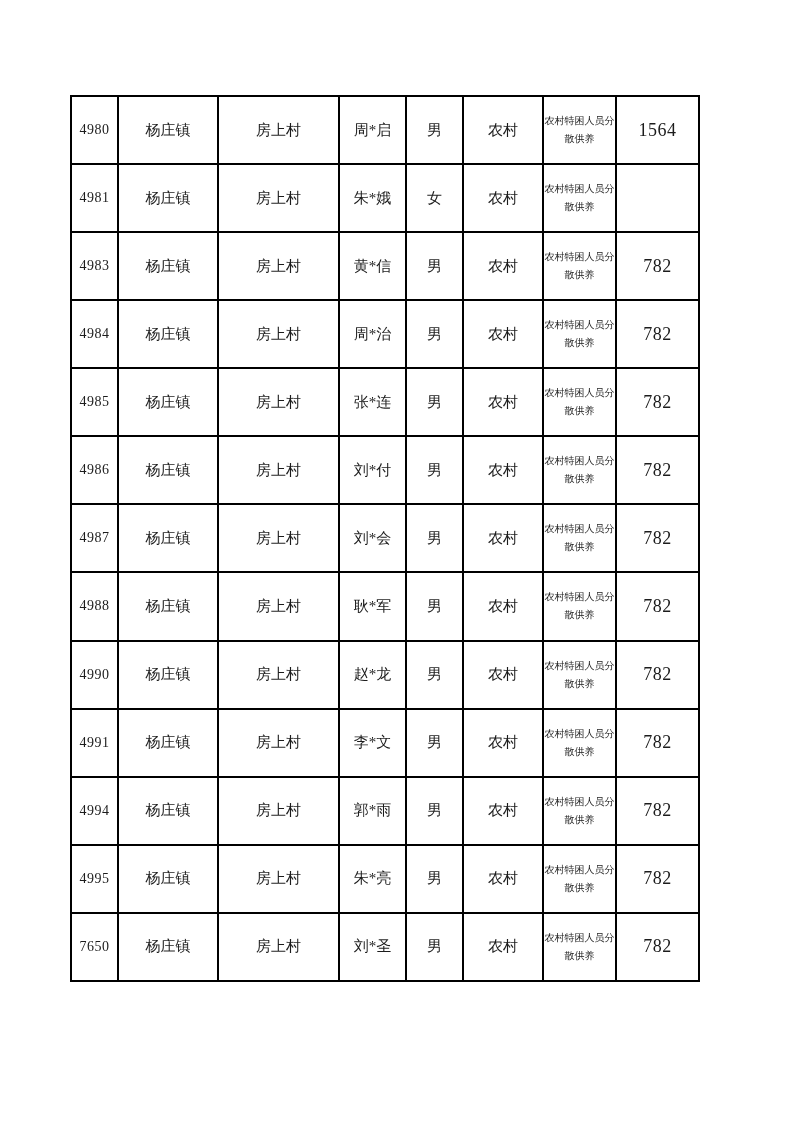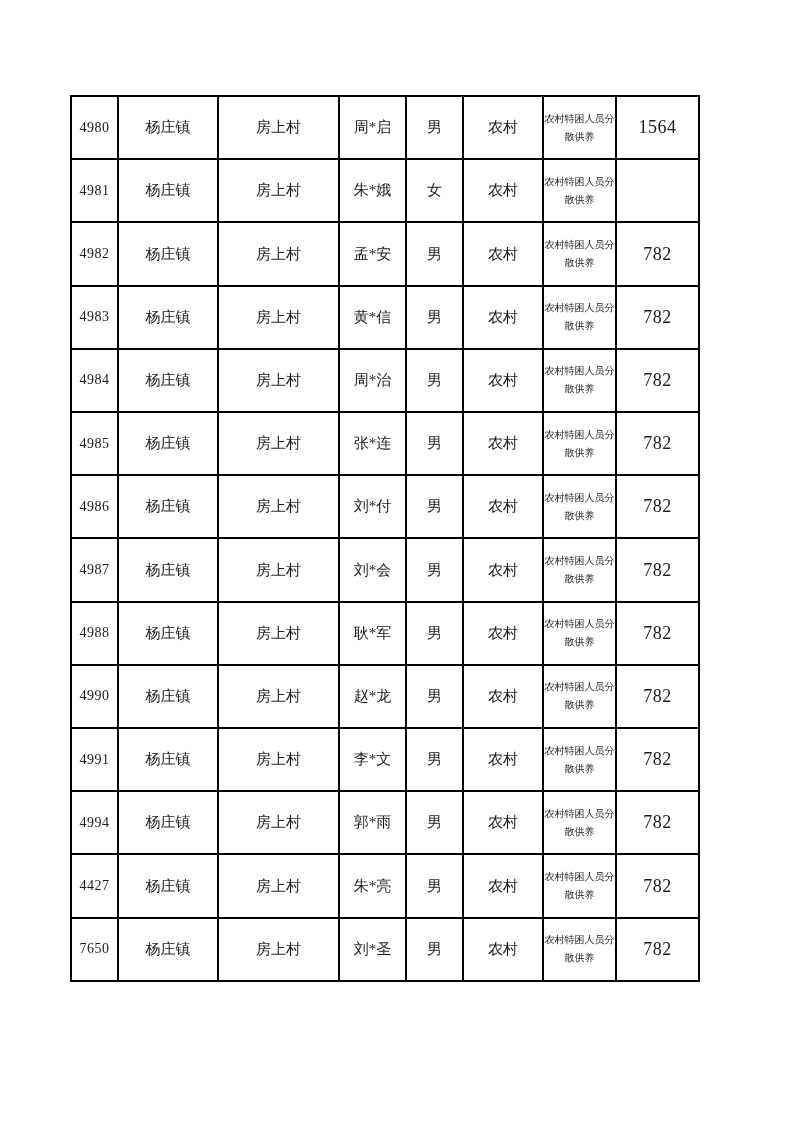--- a/index.html
+++ b/index.html
@@ -94,30 +94,20 @@
           <td class="col-id">4981</td>
           <td class="col-town">杨庄镇</td>
           <td class="col-village">房上村</td>
           <td class="col-name">朱*娥</td>
           <td class="col-gender">女</td>
           <td class="col-residence">农村</td>
           <td class="col-category">农村特困人员分散供养</td>
           <td class="col-amount"></td>
         </tr>
         <tr>
-          <td class="col-id">4982</td>
-          <td class="col-town">杨庄镇</td>
-          <td class="col-village">房上村</td>
-          <td class="col-name">孟*安</td>
-          <td class="col-gender">男</td>
-          <td class="col-residence">农村</td>
-          <td class="col-category">农村特困人员分散供养</td>
-          <td class="col-amount">782</td>
-        </tr>
-        <tr>
           <td class="col-id">4983</td>
           <td class="col-town">杨庄镇</td>
           <td class="col-village">房上村</td>
           <td class="col-name">黄*信</td>
           <td class="col-gender">男</td>
           <td class="col-residence">农村</td>
           <td class="col-category">农村特困人员分散供养</td>
           <td class="col-amount">782</td>
         </tr>
         <tr>
@@ -194,21 +184,21 @@
           <td class="col-id">4994</td>
           <td class="col-town">杨庄镇</td>
           <td class="col-village">房上村</td>
           <td class="col-name">郭*雨</td>
           <td class="col-gender">男</td>
           <td class="col-residence">农村</td>
           <td class="col-category">农村特困人员分散供养</td>
           <td class="col-amount">782</td>
         </tr>
         <tr>
-          <td class="col-id">4427</td>
+          <td class="col-id">4995</td>
           <td class="col-town">杨庄镇</td>
           <td class="col-village">房上村</td>
           <td class="col-name">朱*亮</td>
           <td class="col-gender">男</td>
           <td class="col-residence">农村</td>
           <td class="col-category">农村特困人员分散供养</td>
           <td class="col-amount">782</td>
         </tr>
         <tr>
           <td class="col-id">7650</td>

